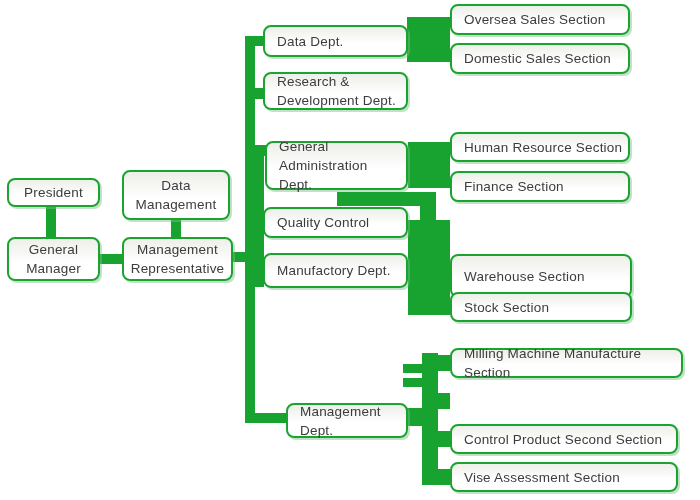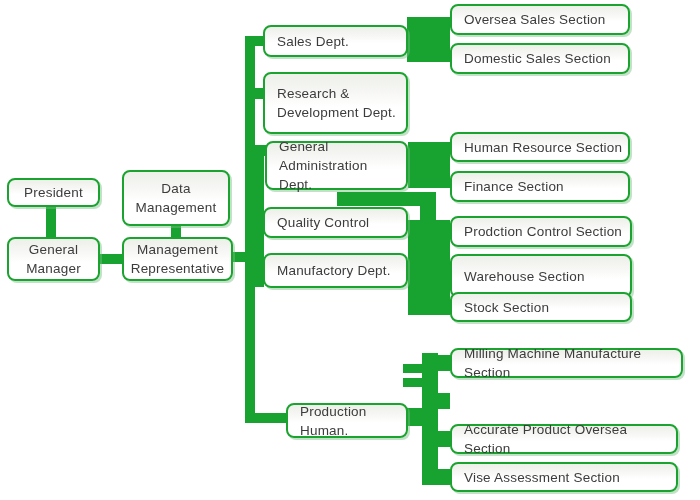--- a/index.html
+++ b/index.html
@@ -72,35 +72,34 @@
     <div class="conn" style="left: 436px; top: 393px; width: 14px; height: 16px;"></div>
     <div class="conn" style="left: 436px; top: 431px; width: 14px; height: 16px;"></div>
     <div class="conn" style="left: 436px; top: 469px; width: 14px; height: 16px;"></div>
     <div class="conn" style="left: 403px; top: 364px; width: 20px; height: 9px;"></div>
     <div class="conn" style="left: 403px; top: 378px; width: 20px; height: 9px;"></div>
     <div class="conn" style="left: 254px; top: 413px; width: 33px; height: 10px;"></div>
     <div class="conn" style="left: 406px; top: 408px; width: 17px; height: 18px;"></div>
     <div class="node center" style="left: 7px; top: 178px; width: 93px; height: 29px;">President</div>
     <div class="node center" style="left: 7px; top: 237px; width: 93px; height: 44px;">General
 Manager</div>
-    <div class="node center" style="left: 122px; top: 170px; width: 108px; height: 56px;">Data
+    <div class="node center" style="left: 122px; top: 170px; width: 108px; height: 50px;">Data
 Management</div>
     <div class="node center" style="left: 122px; top: 237px; width: 111px; height: 44px;">Management
 Representative</div>
-    <div class="node left" style="left: 263px; top: 25px; width: 145px; height: 32px;">Sales Dept.</div>
-    <div class="node left" style="left: 263px; top: 72px; width: 145px; height: 62px;">Research &amp;
+    <div class="node left" style="left: 263px; top: 25px; width: 145px; height: 32px;">Data Dept.</div>
+    <div class="node left" style="left: 263px; top: 72px; width: 145px; height: 38px;">Research &amp;
 Development Dept.</div>
     <div class="node left" style="left: 265px; top: 141px; width: 143px; height: 49px;">General
 Administration Dept.</div>
     <div class="node left" style="left: 263px; top: 207px; width: 145px; height: 31px;">Quality Control</div>
     <div class="node left" style="left: 263px; top: 253px; width: 145px; height: 35px; text-align: center;">Manufactory Dept.</div>
-    <div class="node left" style="left: 286px; top: 403px; width: 122px; height: 35px;">Production Human.</div>
+    <div class="node left" style="left: 286px; top: 403px; width: 122px; height: 35px;">Management Dept.</div>
     <div class="node left" style="left: 450px; top: 4px; width: 180px; height: 31px;">Oversea Sales Section</div>
     <div class="node left" style="left: 450px; top: 43px; width: 180px; height: 31px;">Domestic Sales Section</div>
     <div class="node left" style="left: 450px; top: 171px; width: 180px; height: 31px;">Finance Section</div>
     <div class="node left" style="left: 450px; top: 132px; width: 180px; height: 30px;">Human Resource Section</div>
-    <div class="node left" style="left: 450px; top: 216px; width: 182px; height: 31px;">Prodction Control Section</div>
     <div class="node left" style="left: 450px; top: 254px; width: 182px; height: 44px;">Warehouse Section</div>
     <div class="node left" style="left: 450px; top: 292px; width: 182px; height: 30px;">Stock Section</div>
     <div class="node left" style="left: 450px; top: 348px; width: 233px; height: 30px;">Milling Machine Manufacture Section</div>
-    <div class="node left" style="left: 450px; top: 424px; width: 228px; height: 30px;">Accurate Product Oversea Section</div>
+    <div class="node left" style="left: 450px; top: 424px; width: 228px; height: 30px;">Control Product Second Section</div>
     <div class="node left" style="left: 450px; top: 462px; width: 228px; height: 30px;">Vise Assessment Section</div>
   </div>
 
 </body></html>

